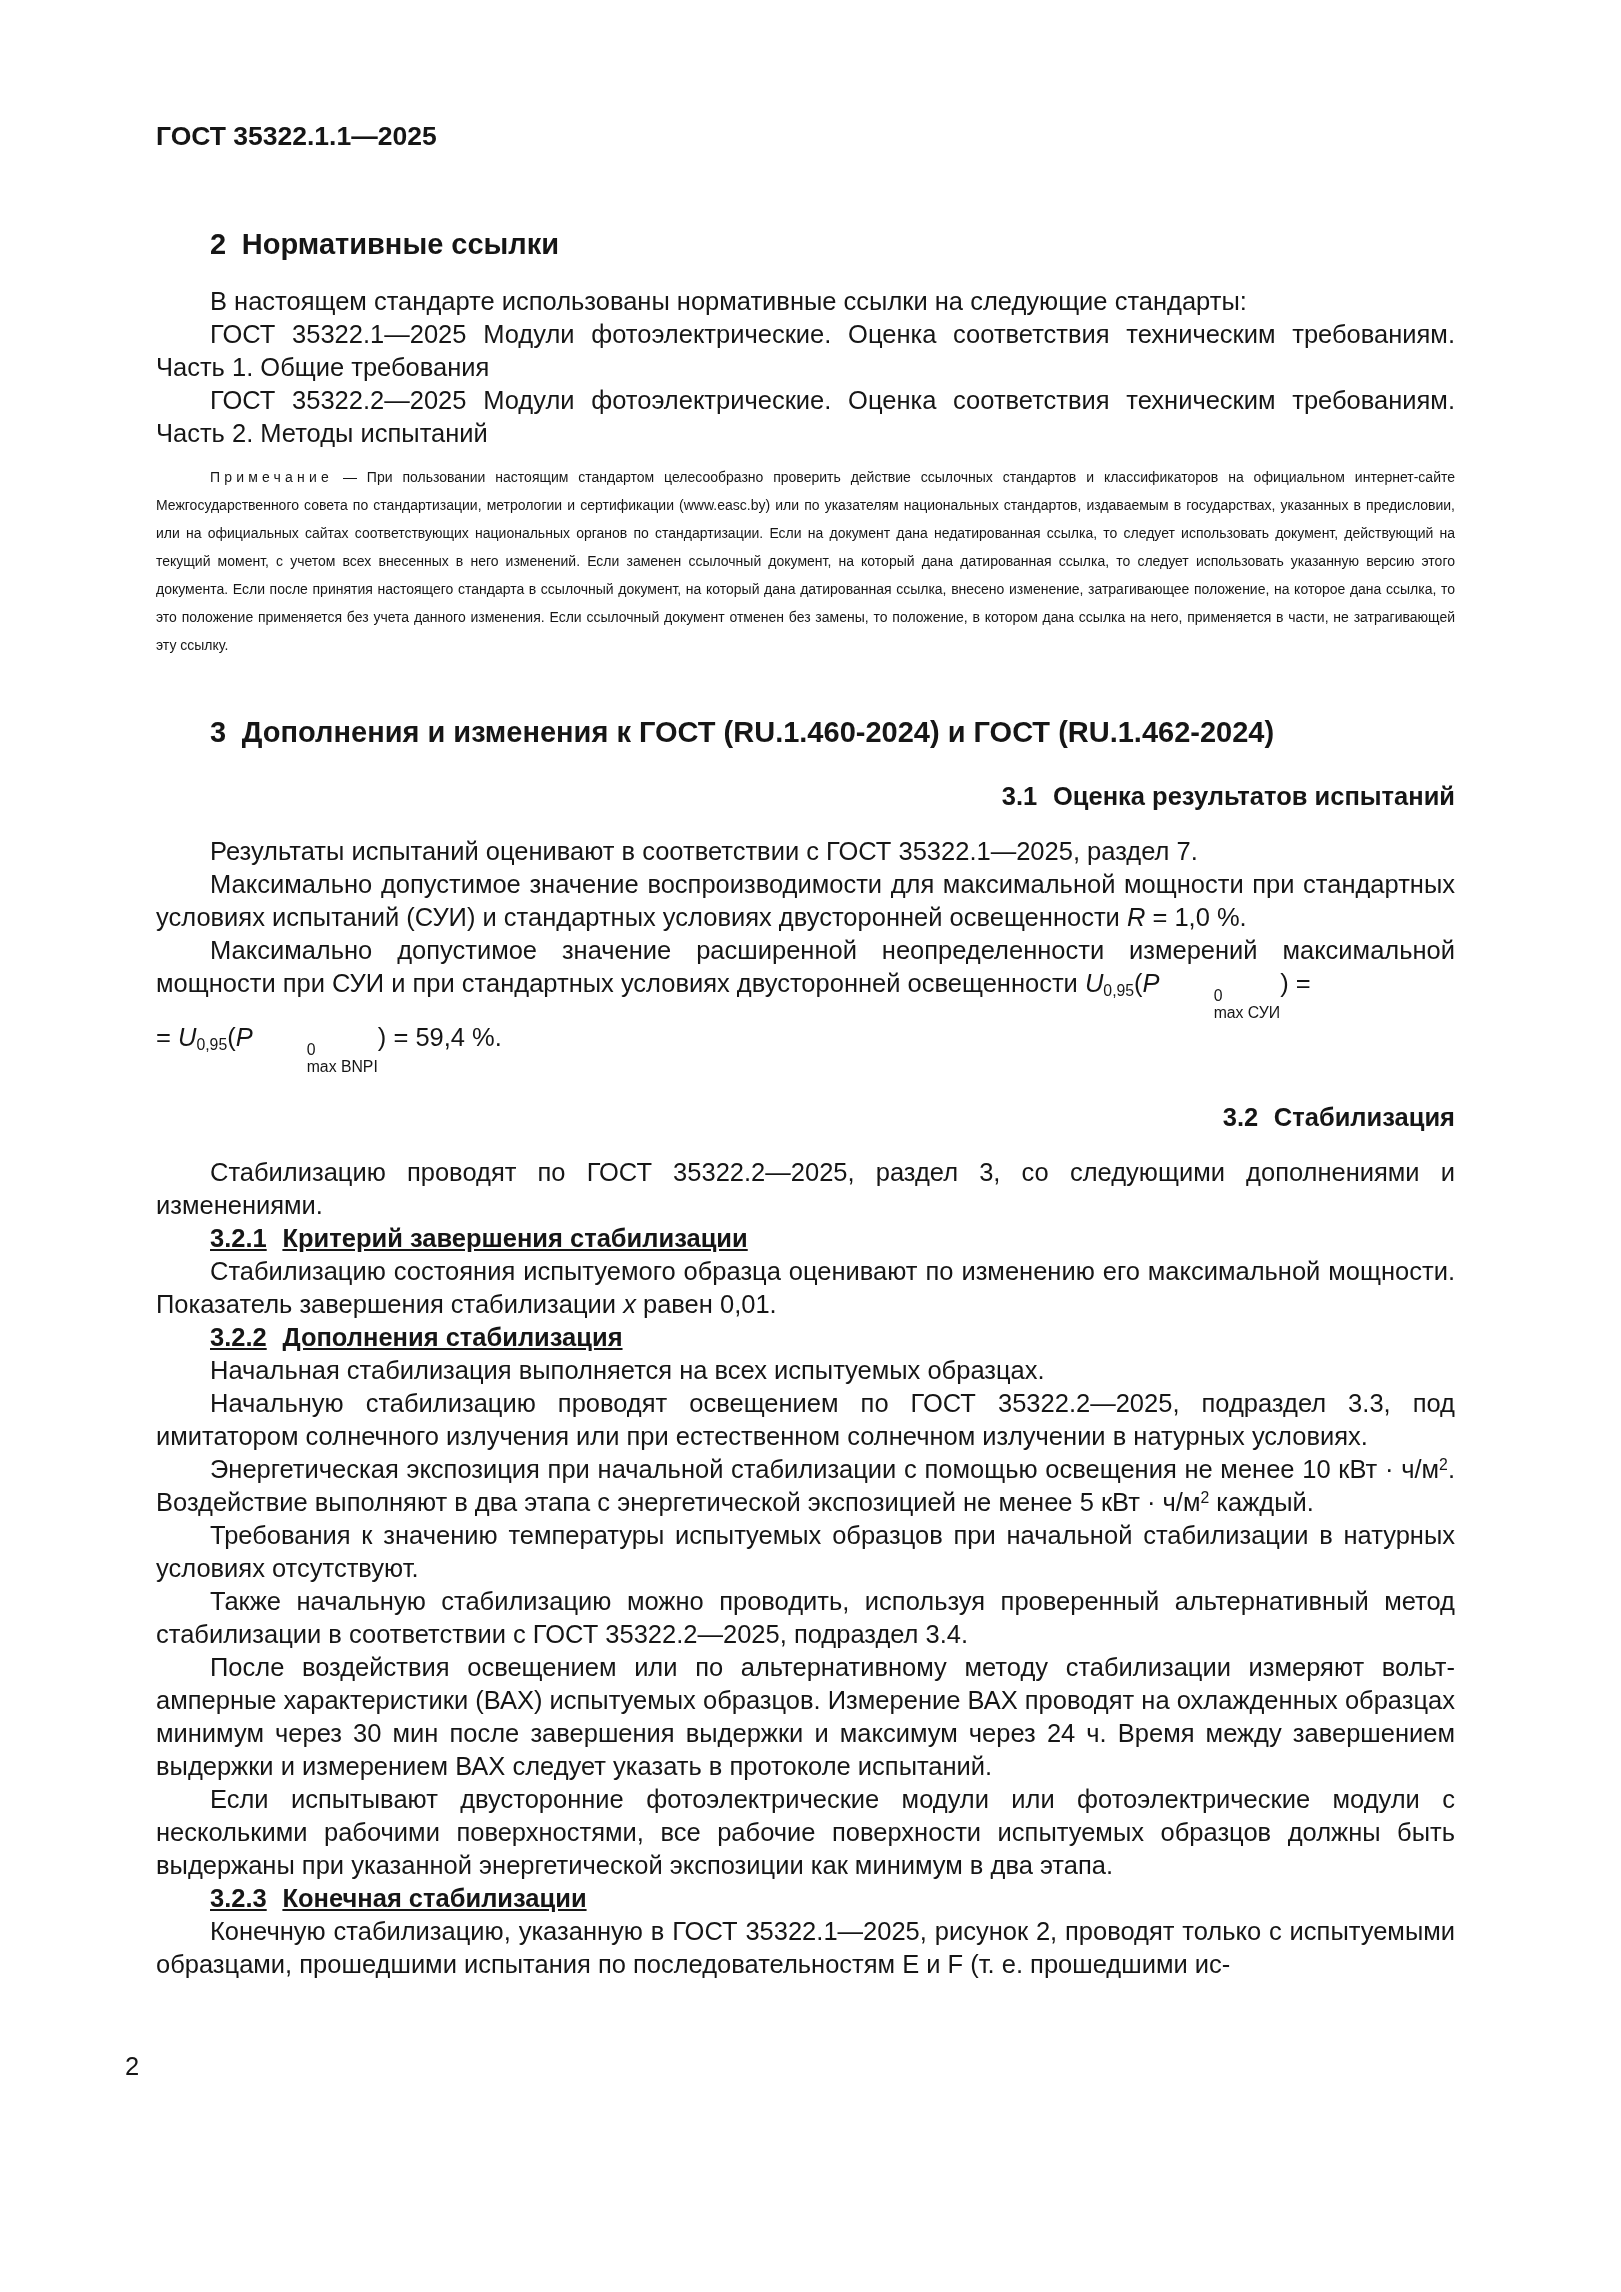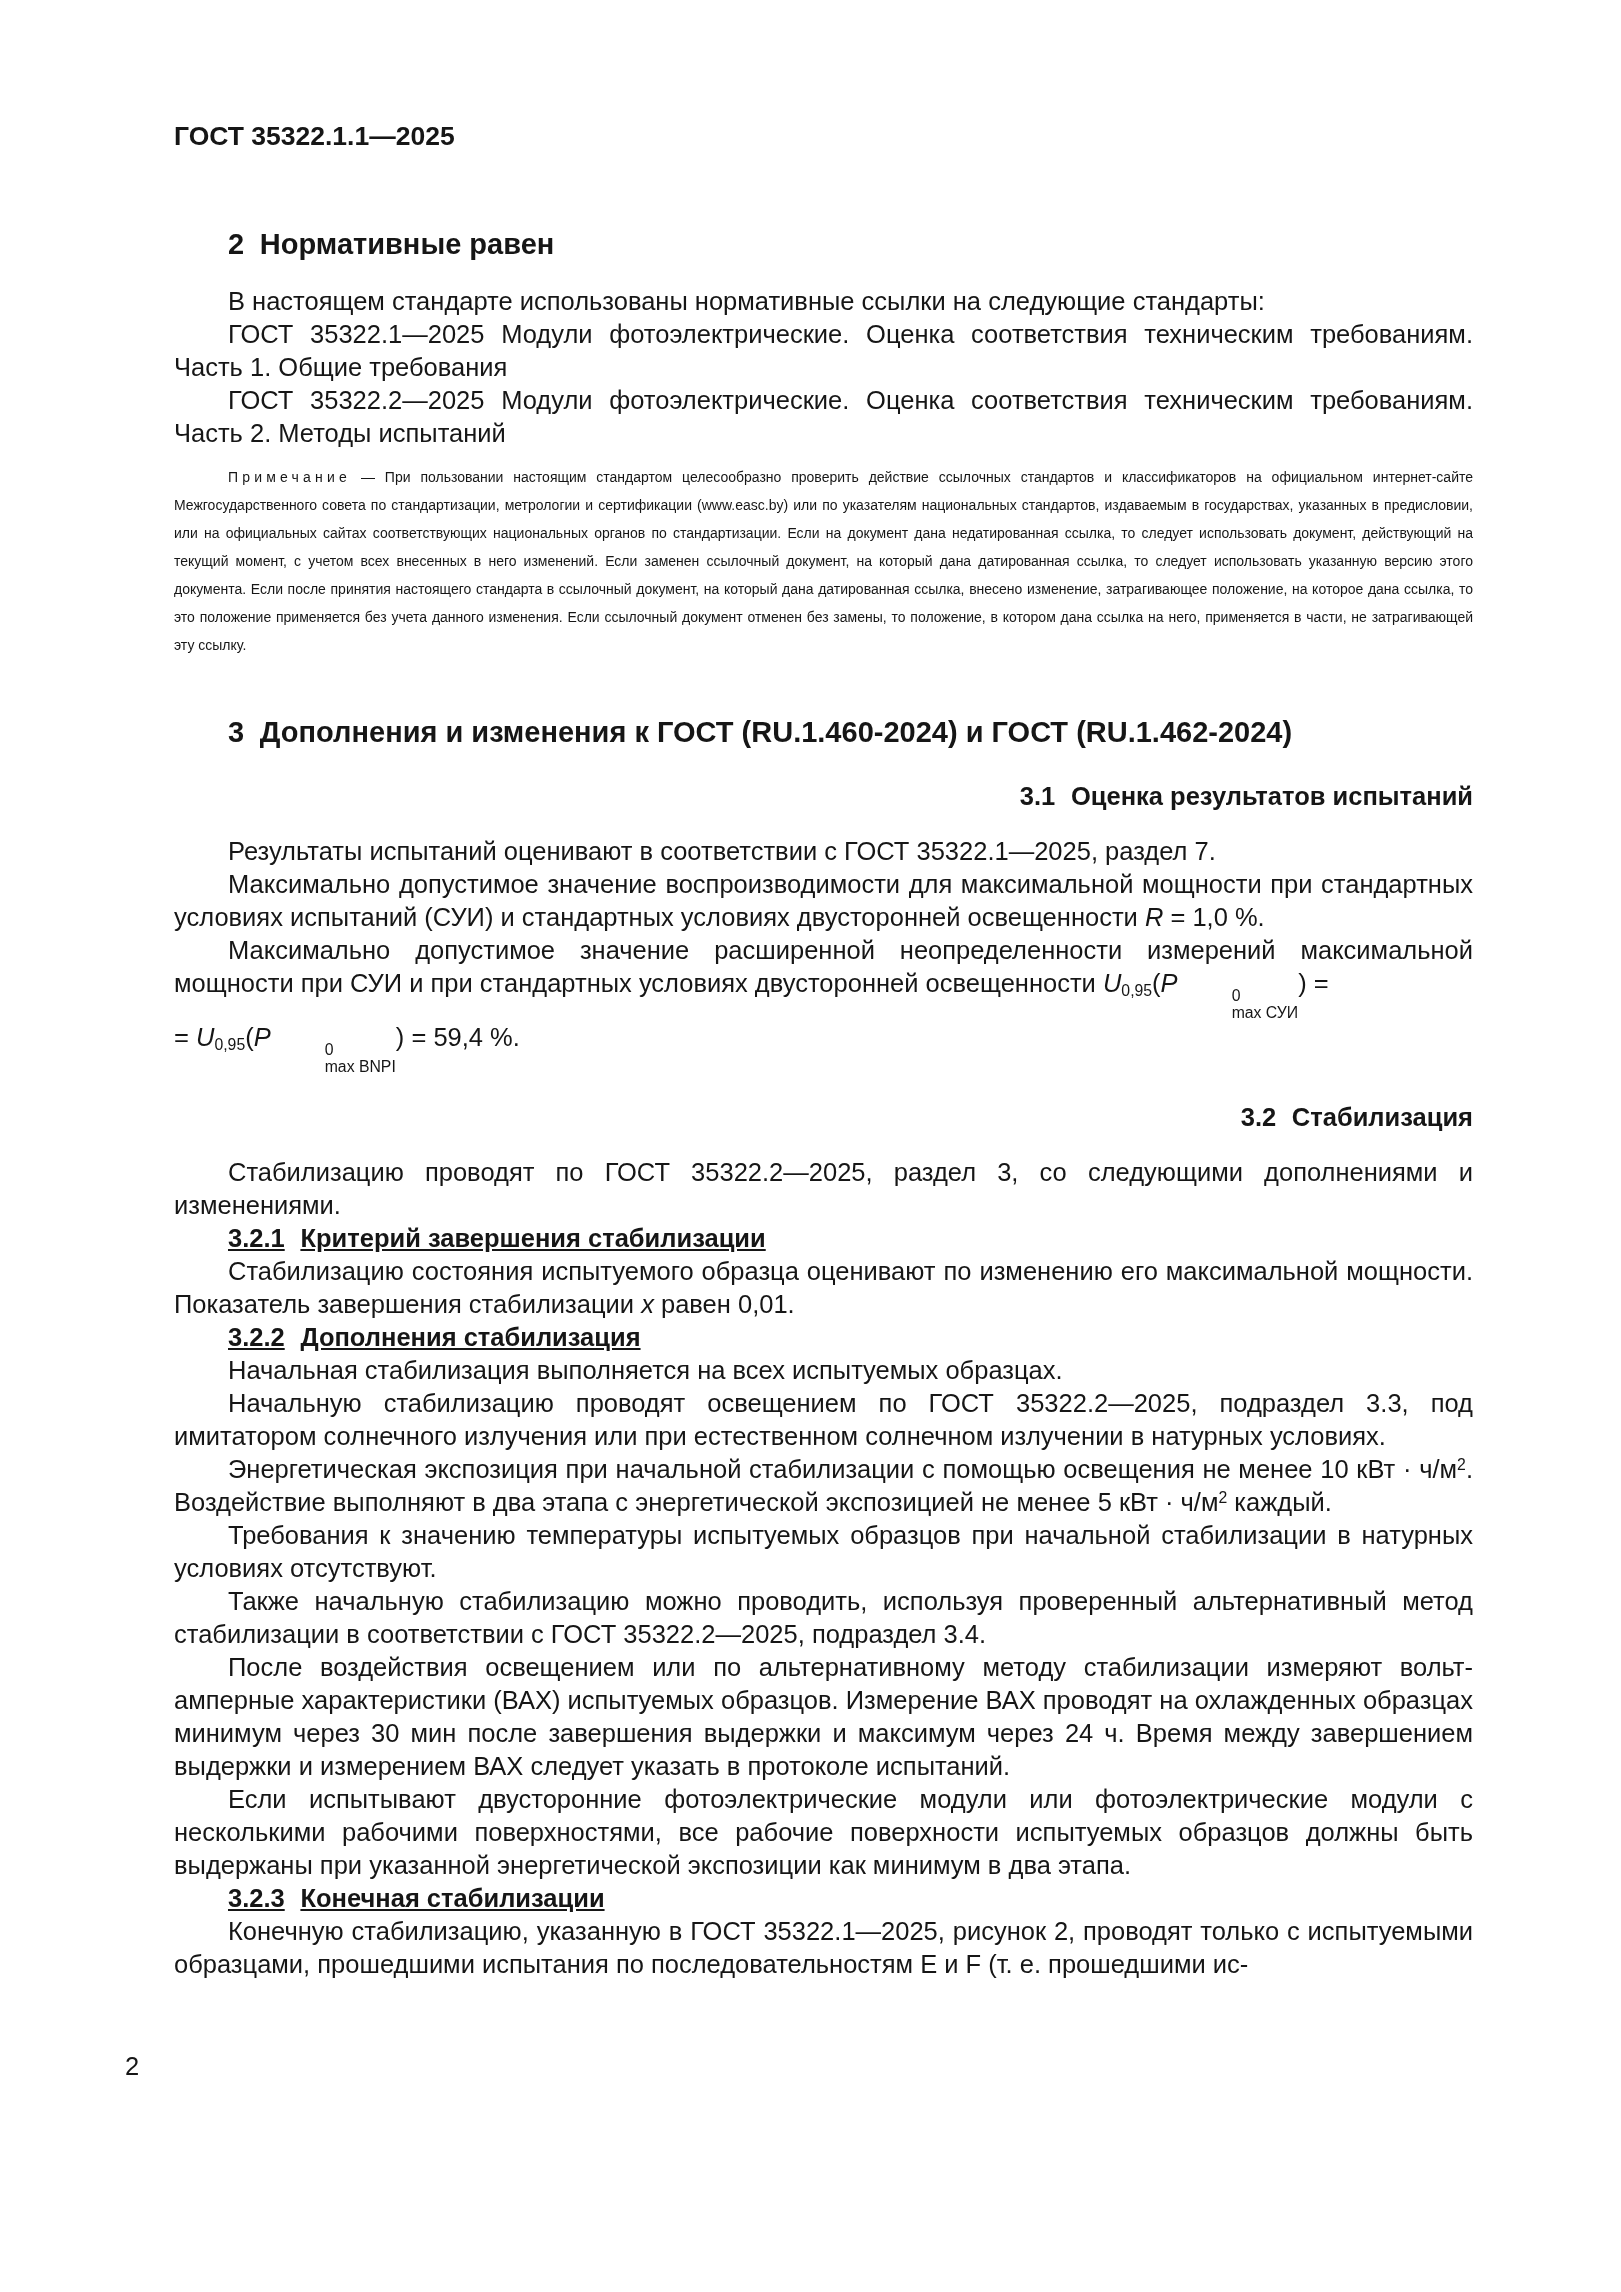--- a/index.html
+++ b/index.html
@@ -6,21 +6,21 @@
   .page{
     position:relative;
     width:1621px;height:2293px;
     background:#ffffff;
     color:#161616;
     font-family:"Liberation Sans", sans-serif;
     font-size:25.5px;line-height:33px;
     overflow:hidden;
     margin:0 auto;
   }
-  .content{position:absolute;left:174px;top:120px;width:1299px;}
+  .content{position:absolute;left:156px;top:120px;width:1299px;}
   .doc-code{font-weight:700;font-size:26.5px;line-height:33px;}
   .h2{font-size:29px;line-height:37px;font-weight:700;margin:73px 0 21.6px 54px;}
   .h2.sec3{margin-top:55px;margin-bottom:0;}
   .h3{font-size:25.5px;line-height:33px;font-weight:700;margin:29px 0 21.6px 54px;text-align:right;}
   .h3.tight{margin:25.5px 0 21.6px 54px;}
   .h4{font-size:25.5px;line-height:33px;font-weight:700;margin:0 0 0 54px;text-decoration:underline;}
   .hnum{margin-right:15.7px;}
   .p{margin:0;text-indent:54px;text-align:justify;}
   .note{margin:13.7px 0 0;font-size:14px;line-height:28px;text-align:justify;text-indent:54px;}
   .note-label{letter-spacing:0.30em;}
@@ -36,21 +36,21 @@
   .pagenum{position:absolute;left:125px;top:2050px;font-size:25.5px;line-height:33px;}
 </style>
 </head>
 <body>
 
 <div class="page">
   <div class="content">
 
     <div class="doc-code">ГОСТ 35322.1.1—2025</div>
 
-    <h2 class="h2"><span class="hnum">2</span><span>Нормативные равен</span></h2>
+    <h2 class="h2"><span class="hnum">2</span><span>Нормативные ссылки</span></h2>
 
     <p class="p">В настоящем стандарте использованы нормативные ссылки на следующие стандарты:</p>
     <p class="p">ГОСТ 35322.1—2025 Модули фотоэлектрические. Оценка соответствия техническим требованиям. Часть 1. Общие требования</p>
     <p class="p">ГОСТ 35322.2—2025 Модули фотоэлектрические. Оценка соответствия техническим требованиям. Часть 2. Методы испытаний</p>
 
     <p class="note"><span class="note-label">Примечание</span>
       <span>— При пользовании настоящим стандартом целесообразно проверить действие ссылочных стандартов и классификаторов на официальном интернет-сайте Межгосударственного совета по стандартизации, метрологии и сертификации (www.easc.by) или по указателям национальных стандартов, издаваемым в государствах, указанных в предисловии, или на официальных сайтах соответствующих национальных органов по стандартизации. Если на документ дана недатированная ссылка, то следует использовать документ, действующий на текущий момент, с учетом всех внесенных в него изменений. Если заменен ссылочный документ, на который дана датированная ссылка, то следует использовать указанную версию этого документа. Если после принятия настоящего стандарта в ссылочный документ, на который дана датированная ссылка, внесено изменение, затрагивающее положение, на которое дана ссылка, то это положение применяется без учета данного изменения. Если ссылочный документ отменен без замены, то положение, в котором дана ссылка на него, применяется в части, не затрагивающей эту ссылку.</span></p>
 
     <h2 class="h2 sec3"><span class="hnum">3</span><span>Дополнения и изменения к ГОСТ (RU.1.460-2024) и ГОСТ (RU.1.462-2024)</span></h2>
 

